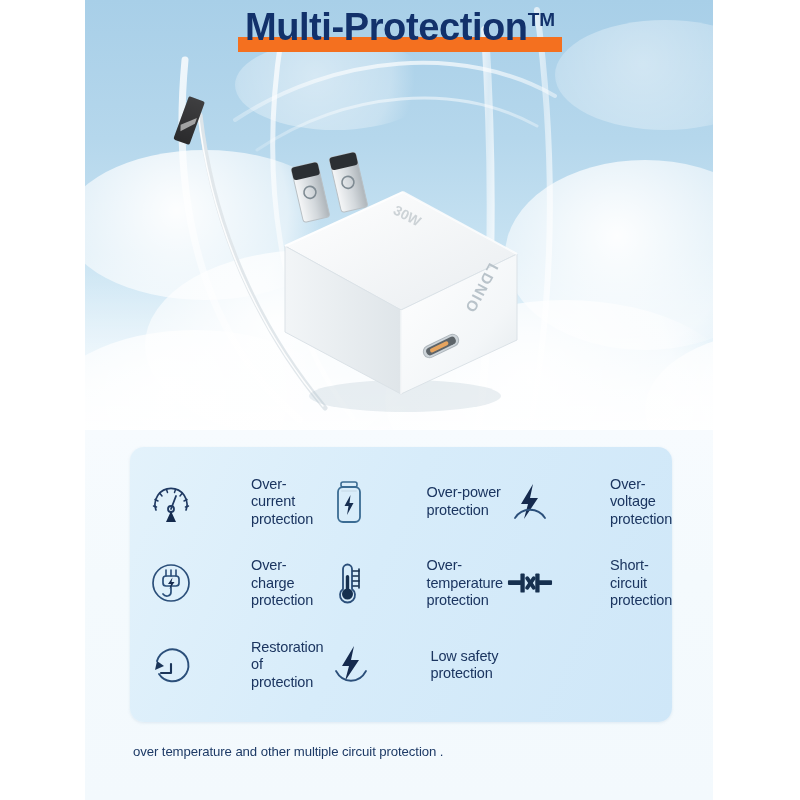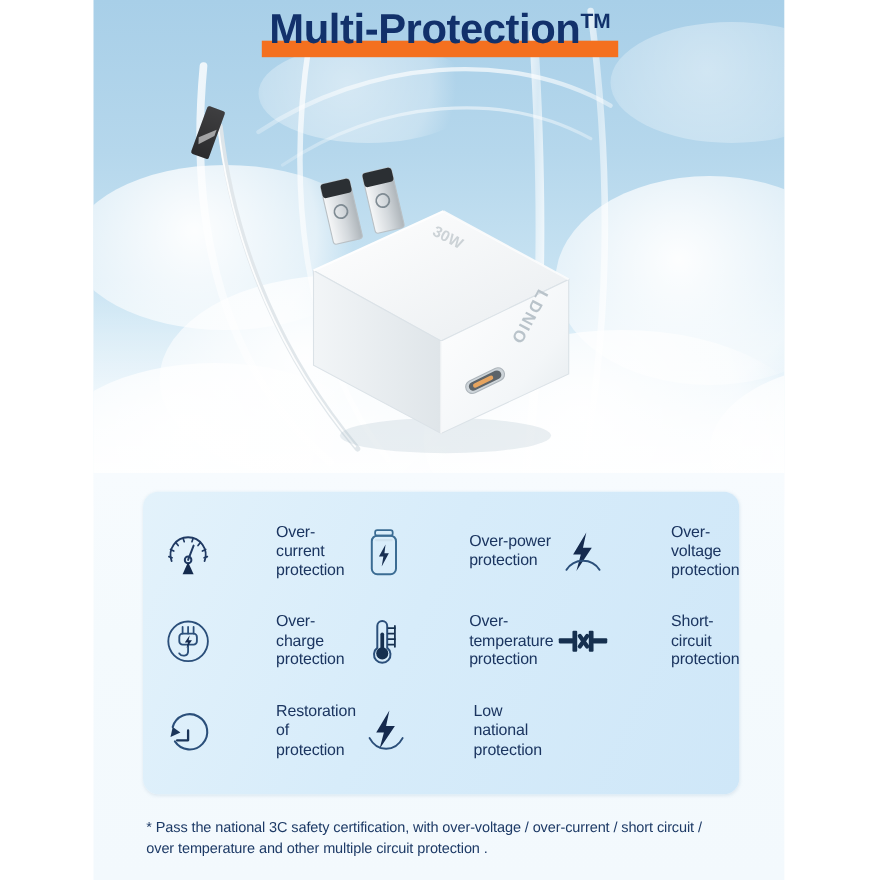--- a/index.html
+++ b/index.html
@@ -341,25 +341,24 @@
 
 
       <div class="cell col3">
         <span class="ic">
           <svg width="44" height="44" viewBox="0 0 44 44">
             <path d="M25 3 L13 23 L20 23 L16 38 L30 17 L22 17 Z" fill="#152a4e"></path>
             <path d="M7 28 C 14 41, 30 41, 37 28" fill="none" stroke="#2b4f7a" stroke-width="1.8" stroke-linecap="round"></path>
           </svg>
         </span>
         <span class="lbl">
-          <span>Low national</span><br><span>protection</span>
+          <span>Low safety</span><br><span>protection</span>
         </span>
       </div>
 
     </div>
   </div>
 
   <div class="footnote">
-    <div>* Pass the national 3C safety certification, with over-voltage / over-current / short circuit /</div>
     <div>over temperature and other multiple circuit protection .</div>
   </div>
 
 </div>
 
 </body></html>

